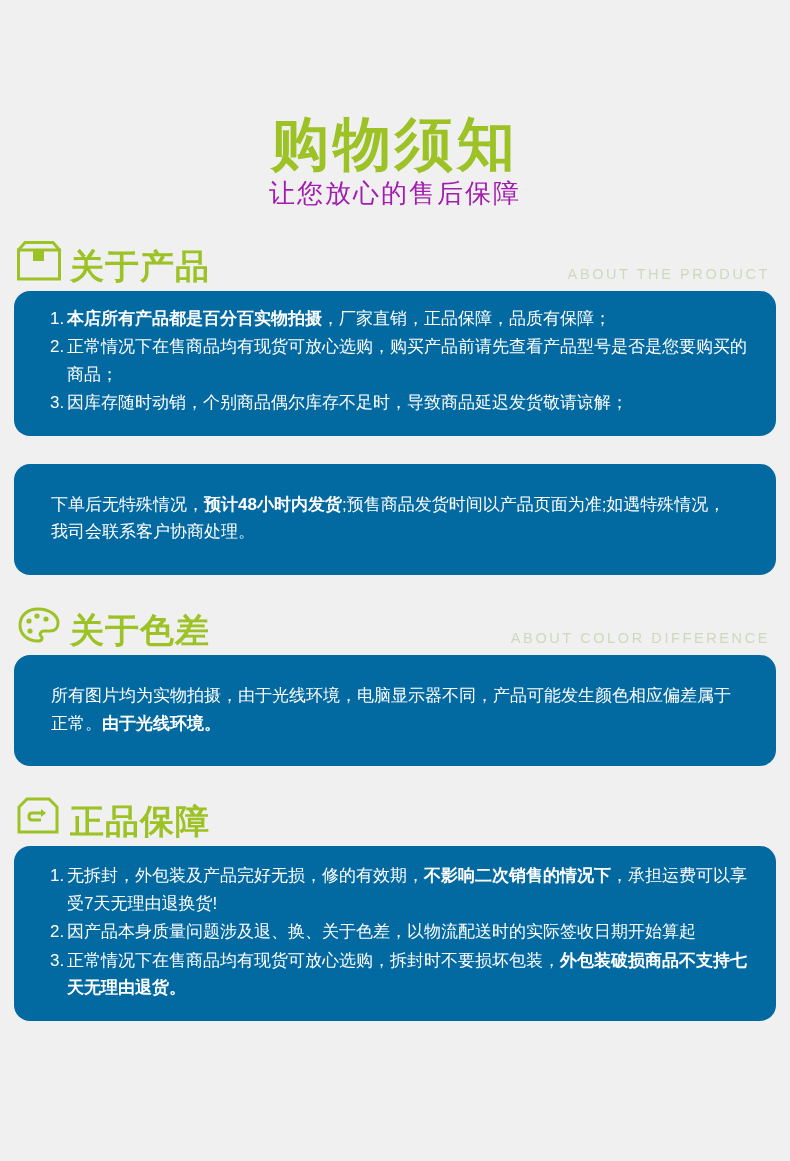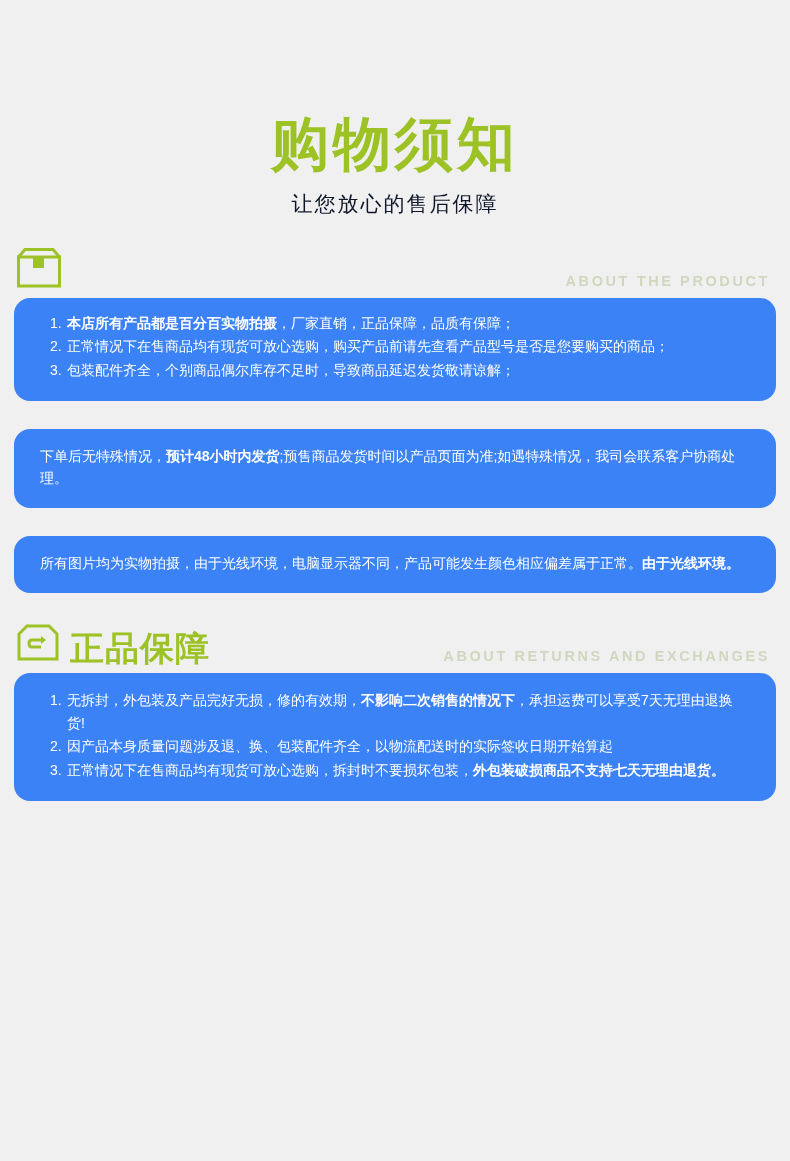--- a/index.html
+++ b/index.html
@@ -29,23 +29,22 @@
   .header-title {
     font-size: 58px;
     font-weight: bold;
     color: #a4c639;
     color: #9dc225;
     letter-spacing: 4px;
     line-height: 1.1;
     margin: 0;
   }
   .header-sub {
-    margin-top: 14px;
-    font-size: 21px;
-    color: #0f172a;
+    font-size: 26px;
+    color: #a21caf;
     letter-spacing: 2px;
   }
 
   
   .section {
     position: relative;
     margin: 0 14px;
     padding-top: 22px;
   }
   .section-head {
@@ -74,30 +73,30 @@
     margin-left: 8px;
     margin-bottom: 2px;
   }
   .sec-en {
     position: absolute;
     right: 6px;
     bottom: 3px;
     font-size: 14.5px;
     letter-spacing: 2.6px;
     color: #cfd8be;
-    font-weight: bold;
+    font-weight: normal;
   }
 
   .body-box {
-    background: #3b82f6;
+    background: #0369a1;
     border-radius: 16px;
     color: #ffffff;
     padding: 16px 26px 18px 26px;
     margin-top: 6px;
-    font-size: 14px;
+    font-size: 17px;
     line-height: 1.62;
   }
   .body-box.indent { padding-left: 36px; }
 
   ol.list {
     margin: 0;
     padding: 0;
     list-style: none;
     counter-reset: li;
   }
@@ -107,21 +106,21 @@
     margin: 0 0 1px 0;
   }
   ol.list > li:before {
     counter-increment: li;
     content: counter(li) ".";
     position: absolute;
     left: 0;
     top: 0;
   }
   .b { font-weight: bold; }
-  p.para { margin: 0; }
+  p.para { margin: 11px; }
 
   
   .sec-product .body-box { padding-top: 14px; }
 </style>
 </head>
 <body>
 
 <div class="page">
 
   <div class="header">
@@ -131,57 +130,70 @@
 
   <div class="section sec-product">
     <div class="section-head">
       <div class="icon-box">
         <svg width="44" height="40" viewBox="0 0 44 40">
           <rect x="1.5" y="9" width="41" height="29" fill="none" stroke="#9dc225" stroke-width="3"></rect>
           <path d="M1.5 9 L8 1.5 L36 1.5 L42.5 9" fill="none" stroke="#9dc225" stroke-width="3"></path>
           <rect x="16" y="9" width="11" height="11" fill="#9dc225"></rect>
         </svg>
       </div>
+      <div class="sec-title">关于产品</div>
       <div class="sec-en">ABOUT THE PRODUCT</div>
     </div>
     <div class="body-box indent">
       <ol class="list">
         <li><span class="b">本店所有产品都是百分百实物拍摄</span><span>，厂家直销，正品保障，品质有保障；</span></li>
         <li><span>正常情况下在售商品均有现货可放心选购，购买产品前请先查看产品型号是否是您要购买的商品；</span></li>
-        <li><span>包装配件齐全，个别商品偶尔库存不足时，导致商品延迟发货敬请谅解；</span></li>
+        <li><span>因库存随时动销，个别商品偶尔库存不足时，导致商品延迟发货敬请谅解；</span></li>
       </ol>
     </div>
   </div>
 
   <div class="section">
     <div class="body-box">
       <p class="para"><span>下单后无特殊情况，</span><span class="b">预计48小时内发货</span><span>;预售商品发货时间以产品页面为准;如遇特殊情况，我司会联系客户协商处理。</span></p>
     </div>
   </div>
 
   <div class="section">
+    <div class="section-head">
+      <div class="icon-box">
+        <svg width="42" height="36" viewBox="0 0 42 36">
+          <path d="M20 2 C9 2 2 9 2 18 C2 27 9 34 20 34 C24 34 25 31 23 29 C21 27 23 24 26 24 L32 24 C37 24 40 21 40 16 C40 8 31 2 20 2 Z" fill="none" stroke="#9dc225" stroke-width="3"></path>
+          <circle cx="11" cy="14" r="2.6" fill="#9dc225"></circle>
+          <circle cx="19" cy="9" r="2.6" fill="#9dc225"></circle>
+          <circle cx="28" cy="12" r="2.6" fill="#9dc225"></circle>
+          <circle cx="12" cy="24" r="2.6" fill="#9dc225"></circle>
+        </svg>
+      </div>
+      <div class="sec-title">关于色差</div>
+      <div class="sec-en">ABOUT COLOR DIFFERENCE</div>
+    </div>
     <div class="body-box">
       <p class="para"><span>所有图片均为实物拍摄，由于光线环境，电脑显示器不同，产品可能发生颜色相应偏差属于正常。</span><span class="b">由于光线环境。</span></p>
     </div>
   </div>
 
   <div class="section">
     <div class="section-head">
       <div class="icon-box">
         <svg width="44" height="38" viewBox="0 0 44 38">
           <path d="M2 10 L2 35 L40 35 L40 10 L32 2 L10 2 Z" fill="none" stroke="#9dc225" stroke-width="3"></path>
           <path d="M27 16 L15 16 C11 16 11 23 15 23 L24 23" fill="none" stroke="#9dc225" stroke-width="3"></path>
           <path d="M24 12 L29 16 L24 20 Z" fill="#9dc225"></path>
         </svg>
       </div>
       <div class="sec-title">正品保障</div>
-      <div class="sec-en">ABOUT RETURNS AND EXCHANGES</div>
     </div>
     <div class="body-box indent">
       <ol class="list">
         <li><span>无拆封，外包装及产品完好无损，修的有效期，</span><span class="b">不影响二次销售的情况下</span><span>，承担运费可以享受7天无理由退换货!</span></li>
-        <li><span>因产品本身质量问题涉及退、换、包装配件齐全，以物流配送时的实际签收日期开始算起</span></li>
+        <li><span>因产品本身质量问题涉及退、换、关于色差，以物流配送时的实际签收日期开始算起</span></li>
         <li><span>正常情况下在售商品均有现货可放心选购，拆封时不要损坏包装，</span><span class="b">外包装破损商品不支持七天无理由退货。</span></li>
       </ol>
     </div>
   </div>
 
 </div>
 
 </body></html>

